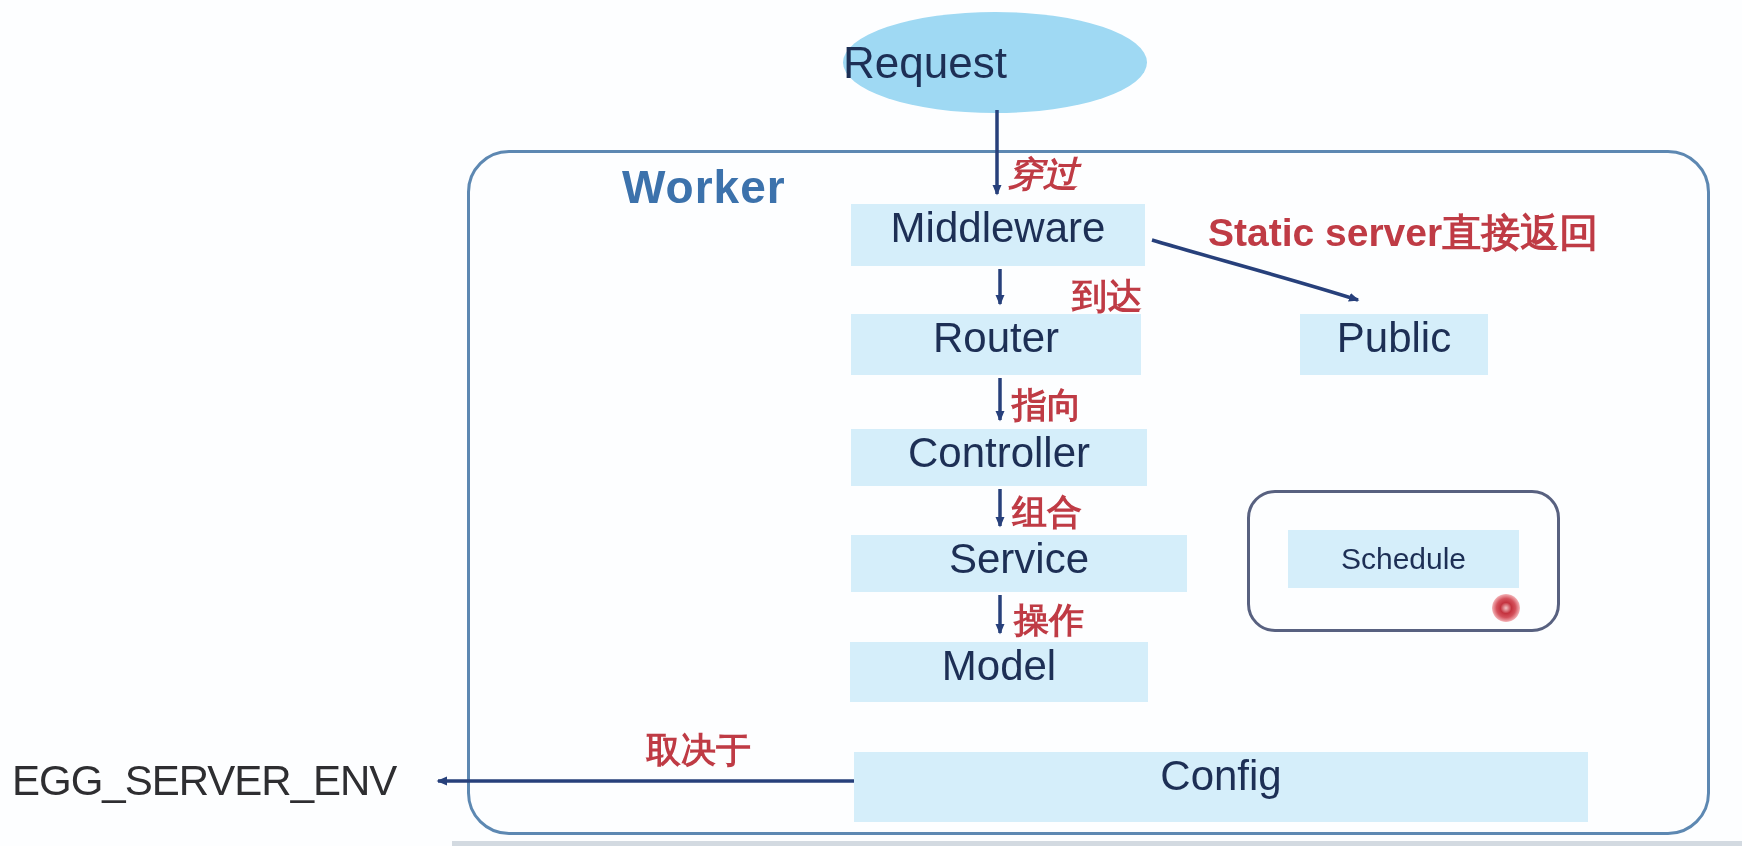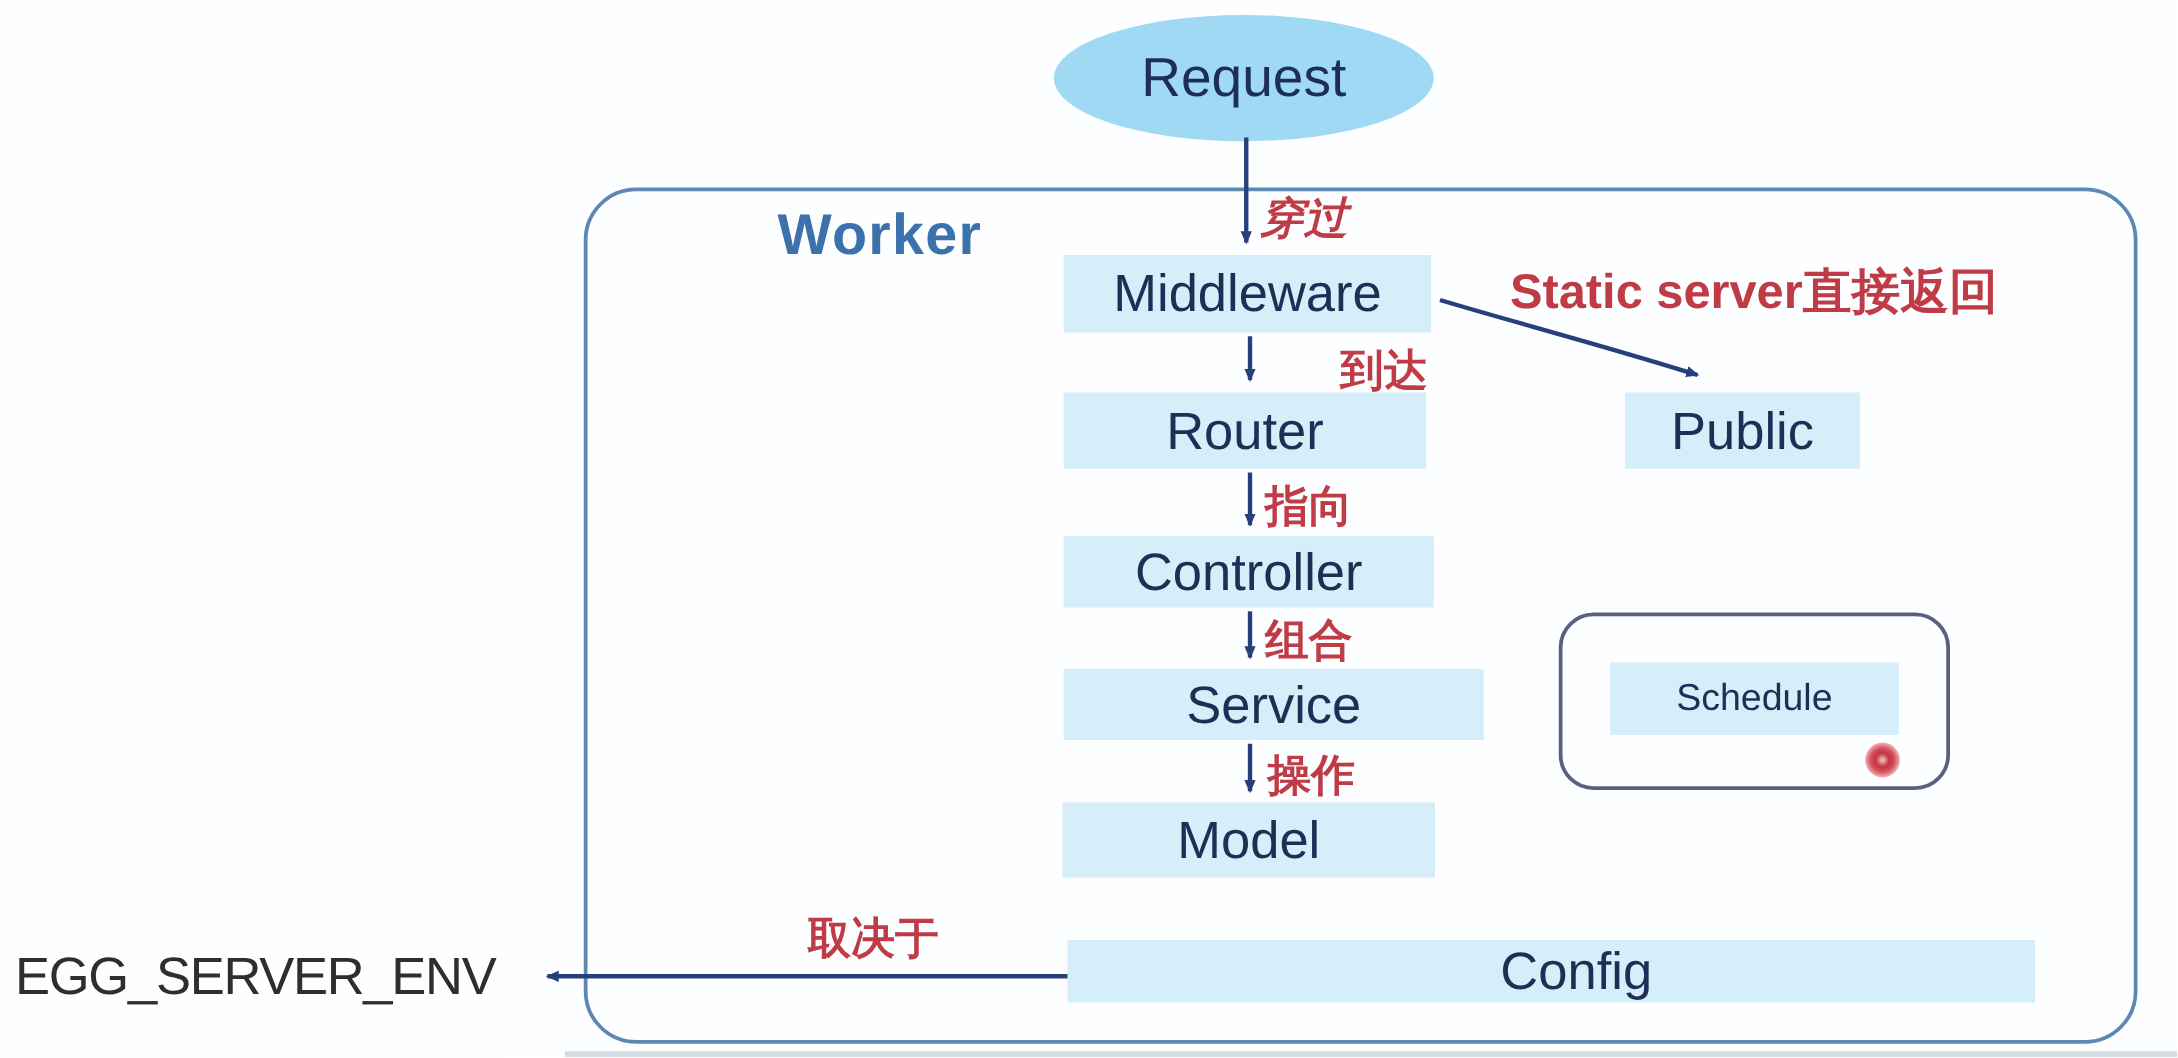--- a/index.html
+++ b/index.html
@@ -33,43 +33,42 @@
     z-index: 2;
     letter-spacing: 1px;
   }
 
   
   .node {
     position: absolute;
     background: var(--node-fill, #d5eefa);
     color: var(--node-text, #1d2f55);
     display: flex;
-    align-items: center;
+    align-items: flex-start;
     justify-content: center;
     font-size: 42px;
     font-weight: 500;
     z-index: 2;
   }
   .node-middleware { left: 851px; top: 204px; width: 294px; height: 62px; }
   .node-router     { left: 851px; top: 314px; width: 290px; height: 61px; }
   .node-controller { left: 851px; top: 429px; width: 296px; height: 57px; }
   .node-service    { left: 851px; top: 535px; width: 336px; height: 57px; }
   .node-model      { left: 850px; top: 642px; width: 298px; height: 60px; }
   .node-public     { left: 1300px; top: 314px; width: 188px; height: 61px; }
-  .node-config     { left: 854px; top: 752px; width: 734px; height: 50px; padding-left: 40px; }
+  .node-config     { left: 854px; top: 752px; width: 734px; height: 70px; }
 
   .node-request {
     position: absolute;
     left: 843px; top: 12px;
     width: 304px; height: 101px;
     background: var(--request-fill, #9fd9f3);
     border-radius: 50%;
     display: flex;
     align-items: center;
-    justify-content: center;
     font-size: 44px;
     font-weight: 500;
     color: var(--node-text, #1d2f55);
     z-index: 2;
   }
 
   
   .schedule-rect {
     position: absolute;
     left: 1247px; top: 490px;

